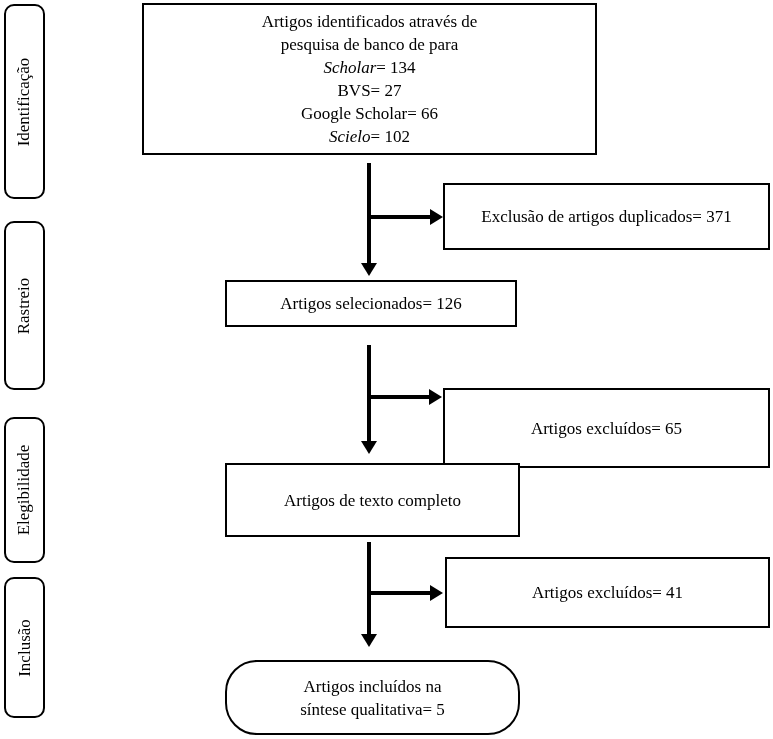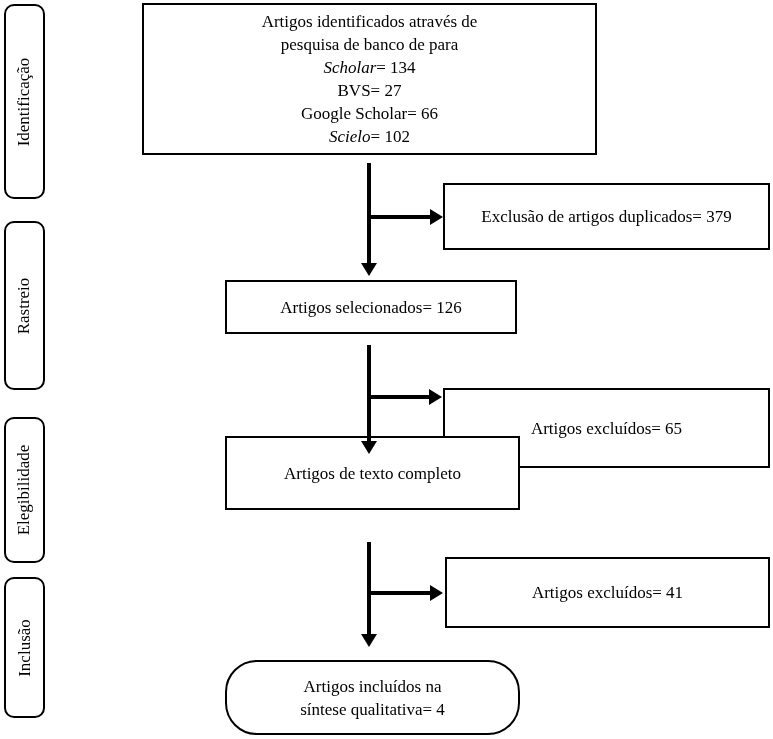--- a/index.html
+++ b/index.html
@@ -98,42 +98,42 @@
   <div class="fbox" style="left:142px; top:3px; width:455px; height:152px;">
     <div>Artigos identificados através de</div>
     <div>pesquisa de banco de para</div>
     <div><span class="ital">Scholar</span><span>= 134</span></div>
     <div><span>BVS</span><span>= 27</span></div>
     <div><span>Google Scholar</span><span>= 66</span></div>
     <div><span class="ital">Scielo</span><span>= 102</span></div>
   </div>
 
   <div class="fbox" style="left:443px; top:183px; width:327px; height:67px;">
-    <div>Exclusão de artigos duplicados= 379</div>
+    <div>Exclusão de artigos duplicados= 371</div>
   </div>
 
-  <div class="fbox" style="left:225px; top:280px; width:292px; height:54px;">
+  <div class="fbox" style="left:225px; top:280px; width:292px; height:47px;">
     <div>Artigos selecionados= 126</div>
   </div>
 
   <div class="fbox" style="left:443px; top:358px; width:327px; height:80px;margin-top:30px;">
     <div>Artigos excluídos= 65</div>
   </div>
 
-  <div class="fbox" style="left:225px; top:436px; width:295px; height:74px;gap:28px;">
+  <div class="fbox" style="left:225px; top:463px; width:295px; height:74px;gap:28px;">
     <div>Artigos de texto completo</div>
   </div>
 
   <div class="fbox" style="left:445px; top:557px; width:325px; height:71px;">
     <div>Artigos excluídos= 41</div>
   </div>
 
   <div class="fbox" style="left:225px; top:660px; width:295px; height:75px;border-radius:32px;">
     <div>Artigos incluídos na</div>
-    <div>síntese qualitativa= 4</div>
+    <div>síntese qualitativa= 5</div>
   </div>
 
   <div class="vline" style="left:367px; top:163px; height:100px;"></div>
   <div class="ah-down" style="left:361px; top:263px;"></div>
   <div class="hline" style="left:369px; top:215px; width:61px;"></div>
   <div class="ah-right" style="left:430px; top:209px;"></div>
 
   <div class="vline" style="left:367px; top:345px; height:96px;"></div>
   <div class="ah-down" style="left:361px; top:441px;"></div>
   <div class="hline" style="left:369px; top:395px; width:60px;"></div>

